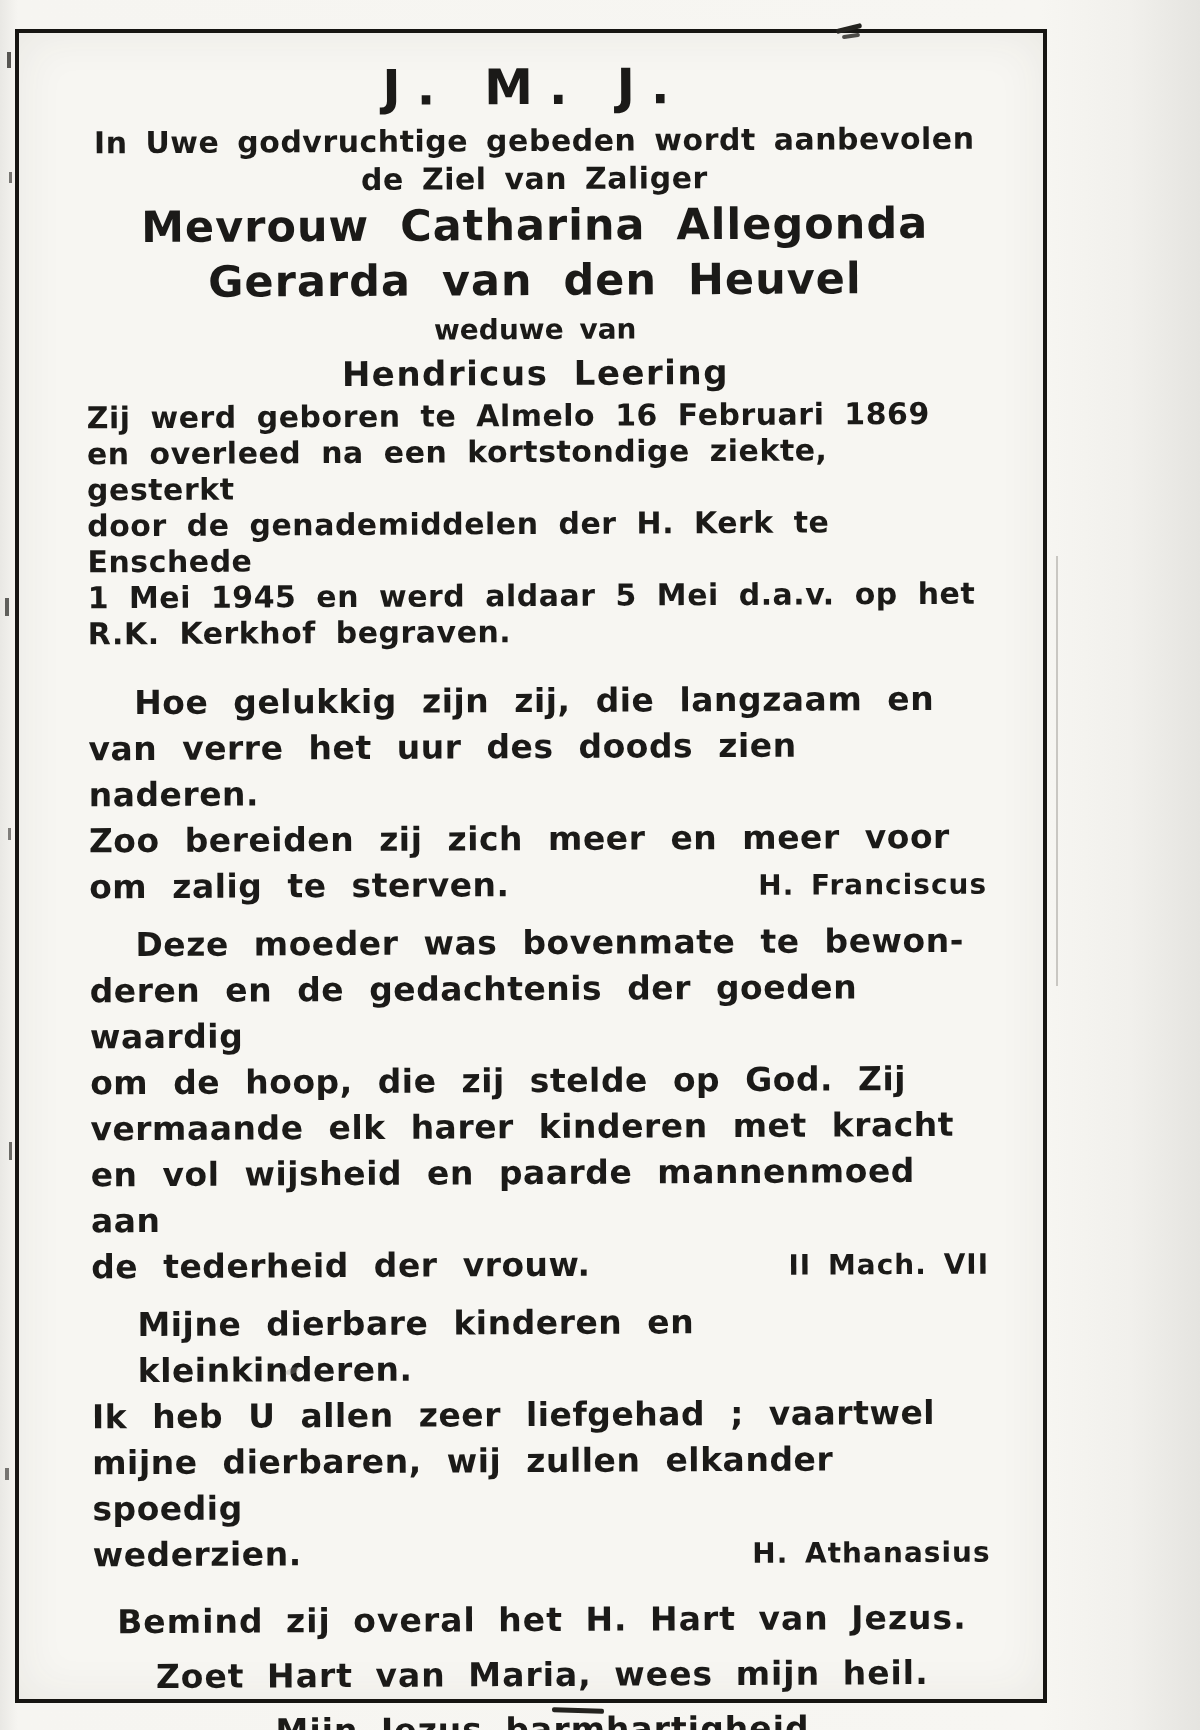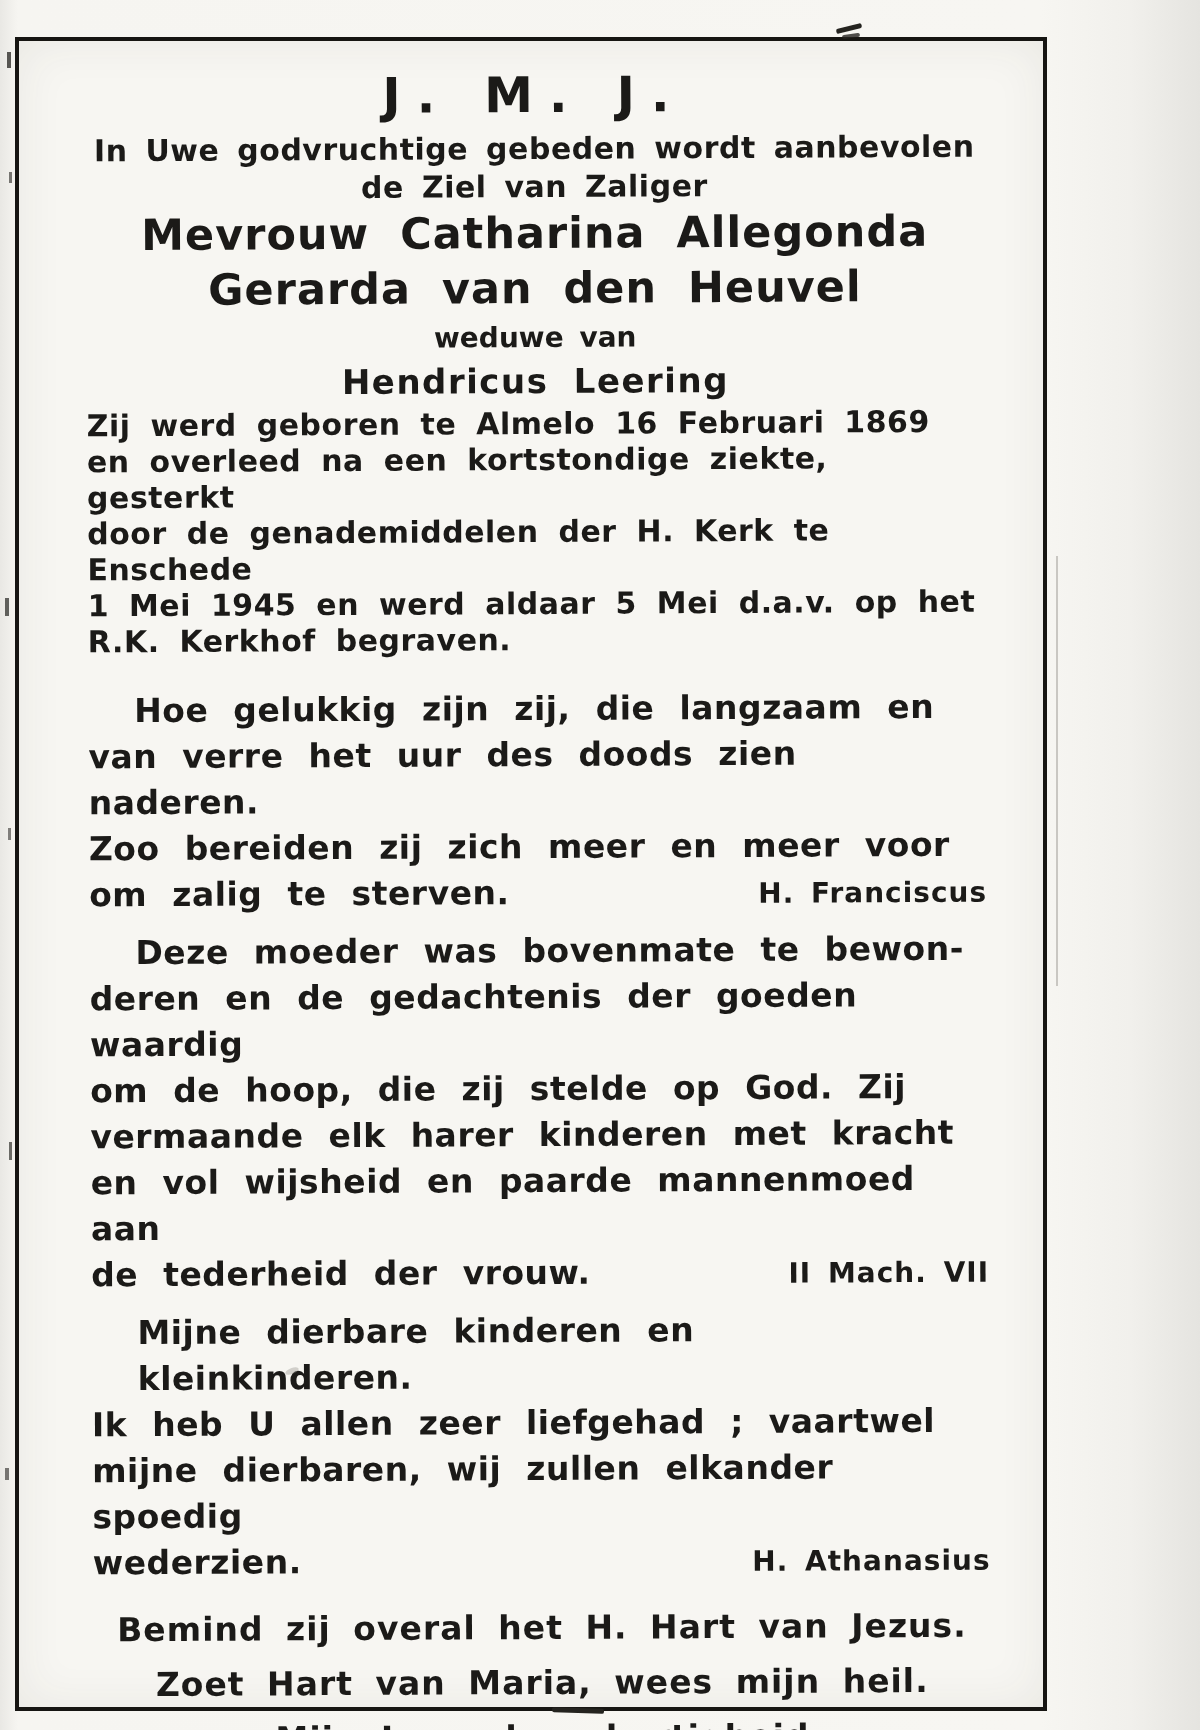--- a/index.html
+++ b/index.html
@@ -6,21 +6,21 @@
   html, body { width:1200px; height:1730px; }
   body{
     font-family:"DejaVu Sans","Liberation Sans",sans-serif;
     font-weight:bold;
     color:#1b1a18;
     background:linear-gradient(90deg,#e9e8e4 0,#f6f5f1 18px,#f7f6f2 1040px,#f1f0ec 1130px,#e5e4e0 1200px);
     position:relative;
     overflow:hidden;
   }
   .frame{
-    position:absolute; left:15px; top:37px;
+    position:absolute; left:15px; top:29px;
     width:1032px; height:1674px;
     border:4px solid #161512;
     background:#f7f6f2;
     box-shadow:inset 0 0 48px rgba(60,55,45,0.07);
     padding-left:45px;
   }
   .content{
     position:absolute; inset:0;
     padding:26px 56px 0 70px;
     transform:rotate(-0.3deg);

